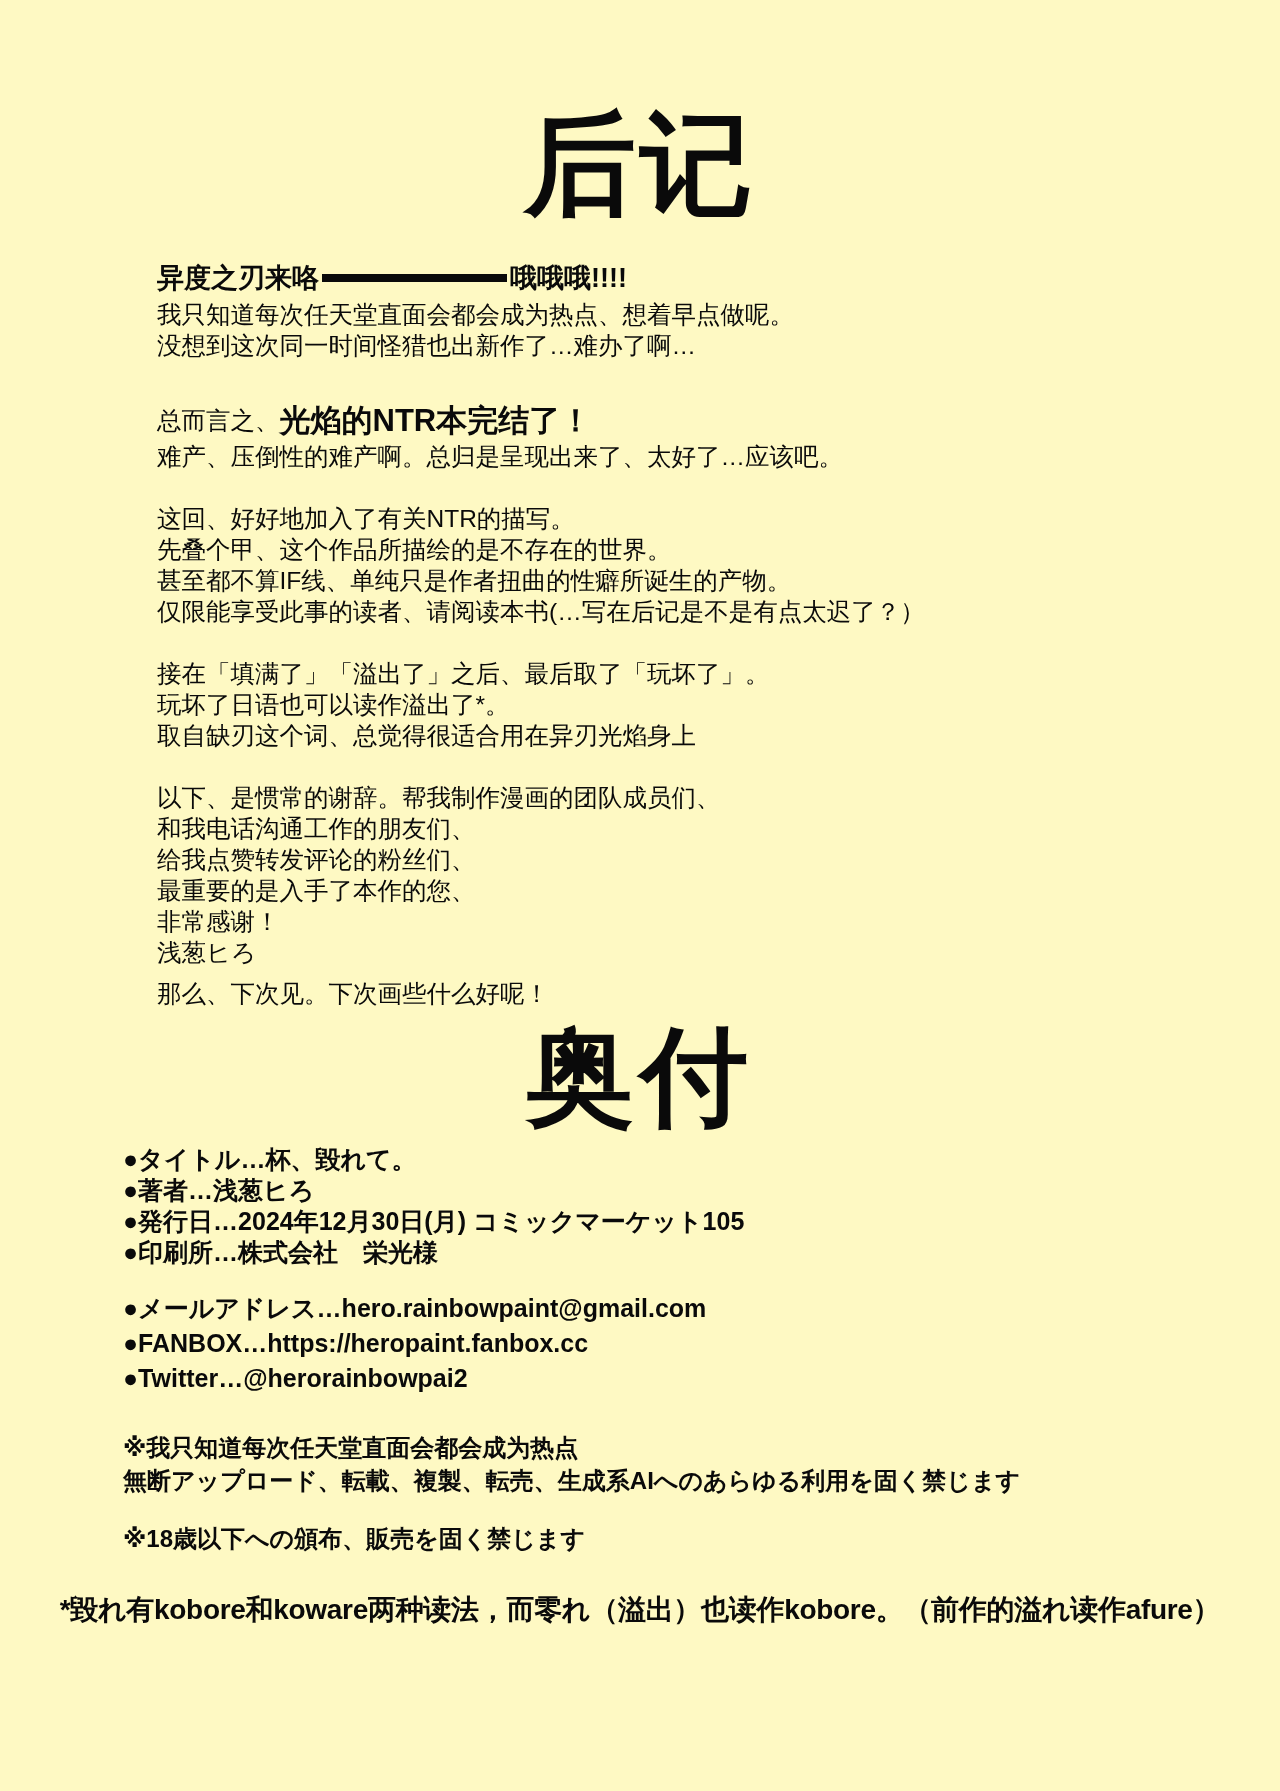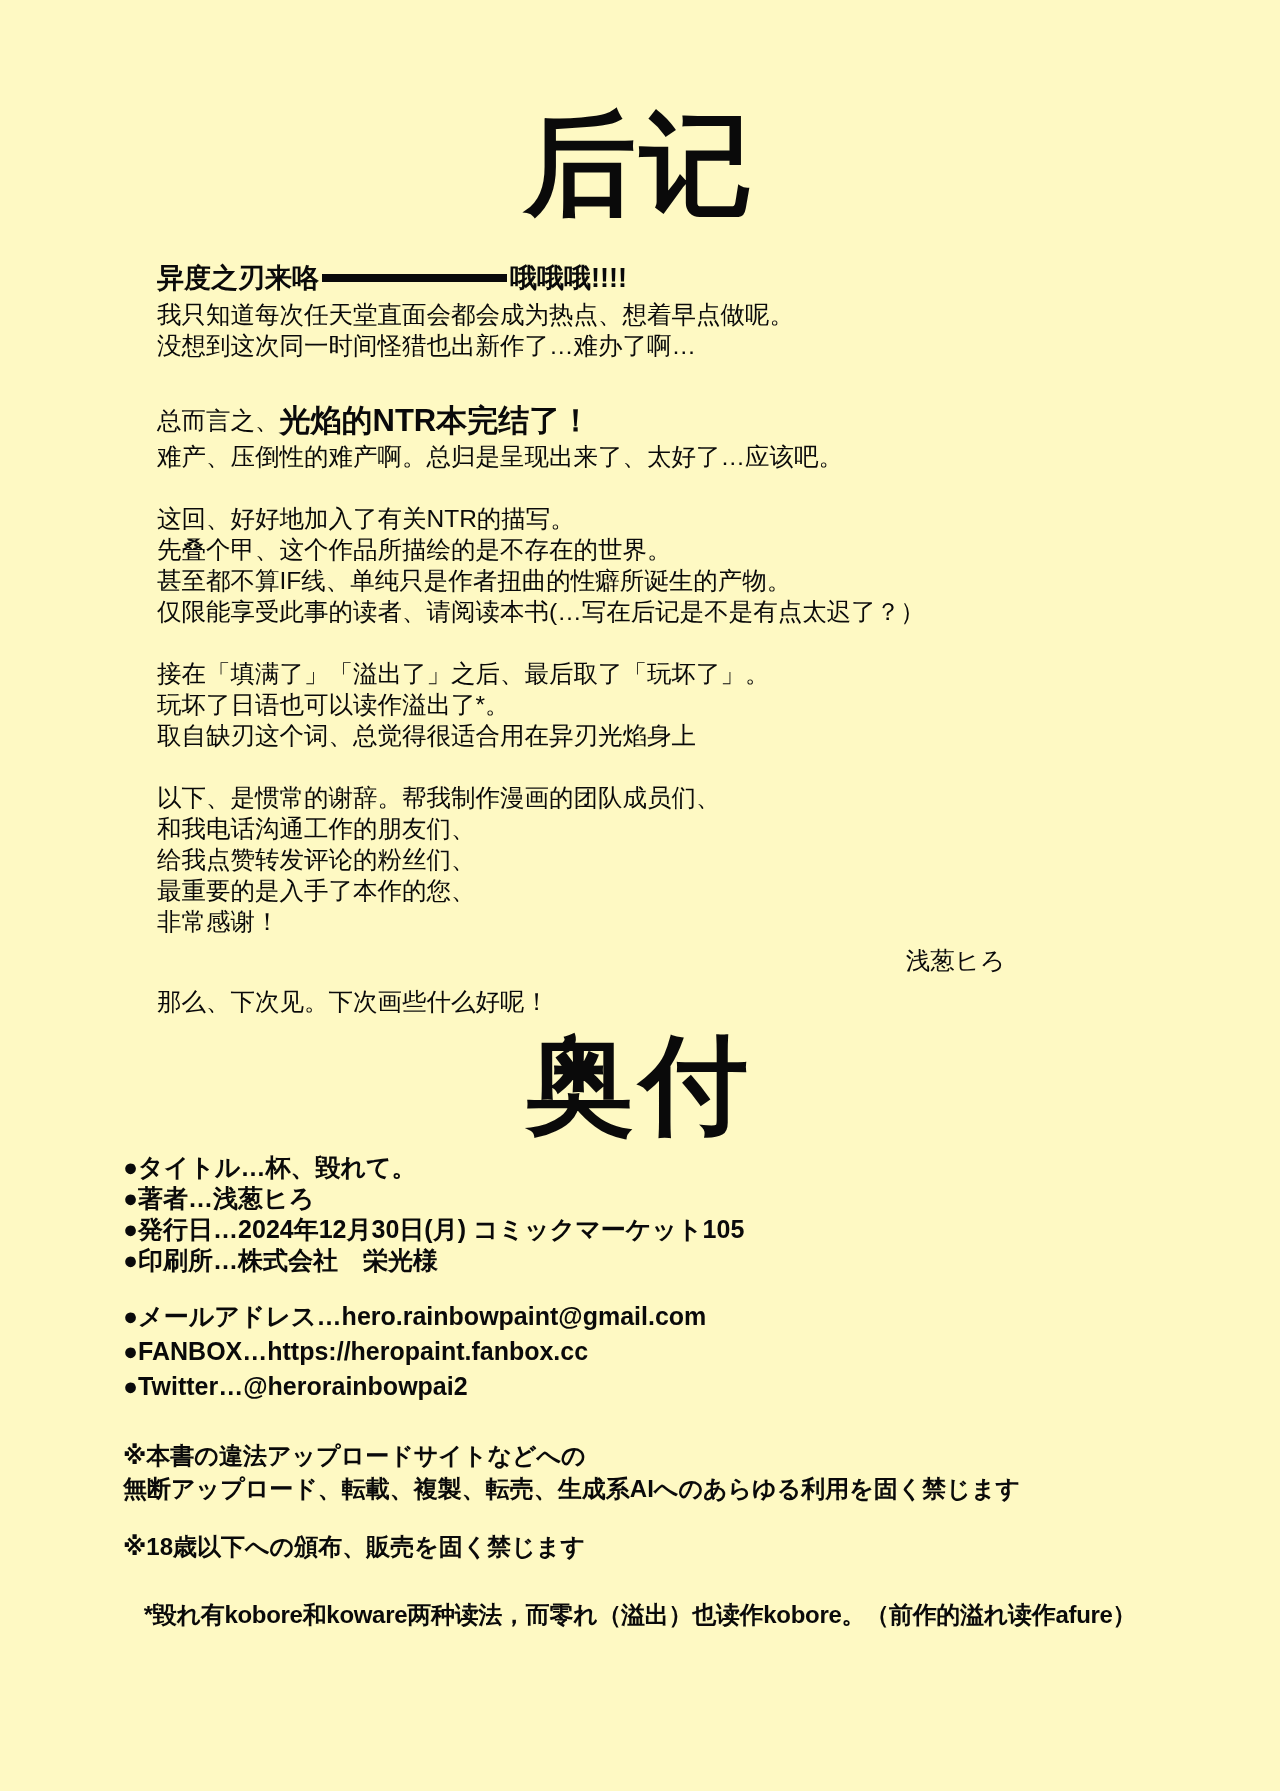--- a/index.html
+++ b/index.html
@@ -13,29 +13,29 @@
     margin:0;padding-top:102px;text-align:center;
     font-size:112px;line-height:1.12;font-weight:900;letter-spacing:4px;
   }
   .aw-body{margin:34px 0 0 62px;font-size:24.5px;line-height:31px;}
   .lead-row{display:flex;align-items:center;font-size:27px;font-weight:800;line-height:34px;margin-bottom:4px;}
   .dash-bar{display:inline-block;width:185px;height:8px;background:#0a0a0a;margin:0 3px;flex:0 0 auto;}
   .para{margin-top:31px;}
   .completion{margin-top:40px;}
   .completion-row{display:flex;align-items:flex-end;line-height:40px;}
   .hl{font-size:31px;font-weight:800;}
-  .signature{margin-top:8px;padding-right:180px;text-align:right;}
+  .signature{margin-top:0;padding-right:180px;}
   .closing{margin-top:10px;}
   .colophon-title{padding-top:8px;font-size:108px;letter-spacing:6px;}
   .col-list{margin:6px 0 0 28px;font-size:25px;line-height:31px;font-weight:600;}
   .col-contact{margin-top:24px;line-height:33px;}
   .col-contact .line{margin-bottom:2px;}
   .notices{margin:36px 0 0 28px;font-size:24px;line-height:33px;font-weight:600;}
   .age-notice{margin:26px 0 0 28px;font-size:24px;font-weight:600;}
-  .footnote{margin-top:36px;text-align:center;font-size:24px;font-weight:600;letter-spacing:-0.3px;}
+  .footnote{margin-top:36px;text-align:center;font-size:28px;font-weight:600;letter-spacing:-0.3px;}
 </style>
 </head>
 <body>
 
 <div class="page">
   <div class="content">
 
     <h1 class="big-title">后记</h1>
 
     <div class="aw-body">
@@ -91,21 +91,21 @@
       <div class="line">●印刷所…株式会社　栄光様</div>
 
       <div class="col-contact">
         <div class="line">●メールアドレス…hero.rainbowpaint@gmail.com</div>
         <div class="line">●FANBOX…https://heropaint.fanbox.cc</div>
         <div class="line">●Twitter…@herorainbowpai2</div>
       </div>
     </div>
 
     <div class="notices">
-      <div class="line">※本書の違法アップロードサイトなどへの</div>
+      <div class="line">※我只知道每次任天堂直面会都会成为热点</div>
       <div class="line">無断アップロード、転載、複製、転売、生成系AIへのあらゆる利用を固く禁じます</div>
     </div>
 
     <div class="age-notice">※18歳以下への頒布、販売を固く禁じます</div>
 
   </div>
 
   <div class="footnote">*毀れ有kobore和koware两种读法，而零れ（溢出）也读作kobore。（前作的溢れ读作afure）</div>
 </div>
 

